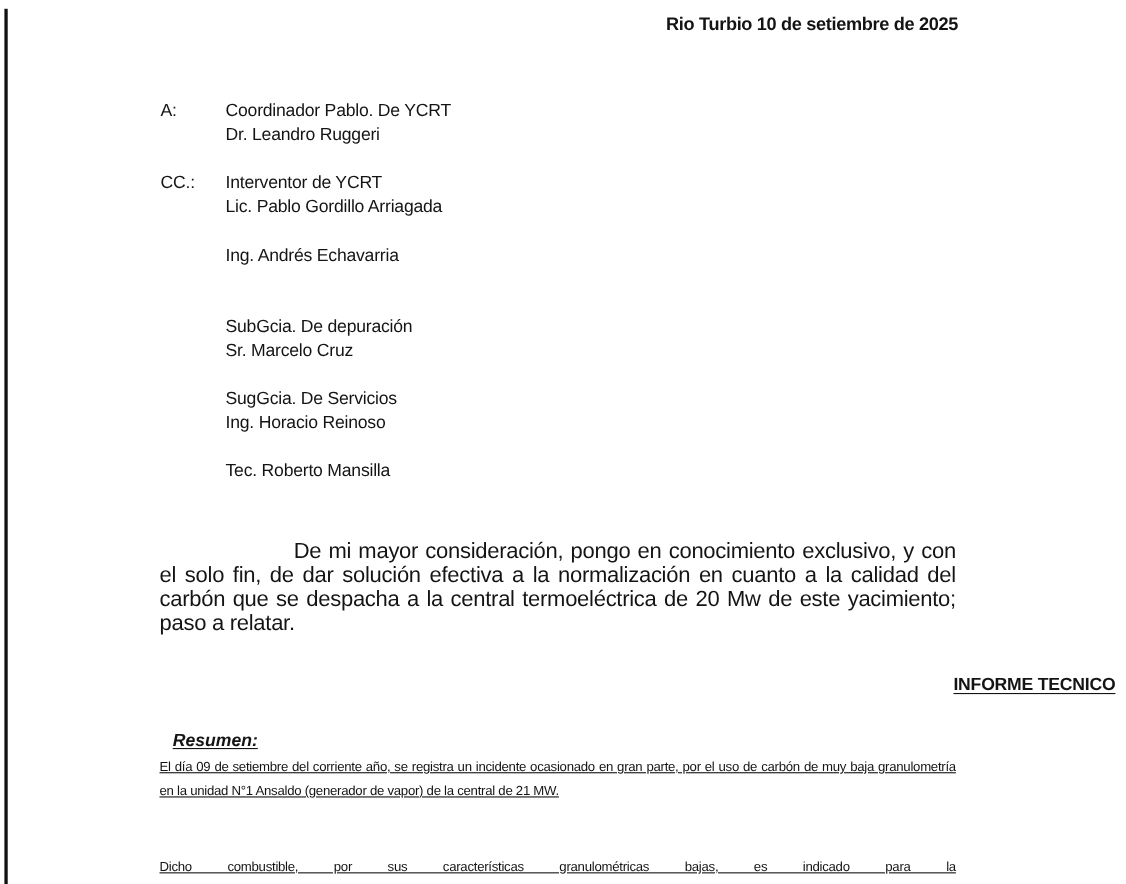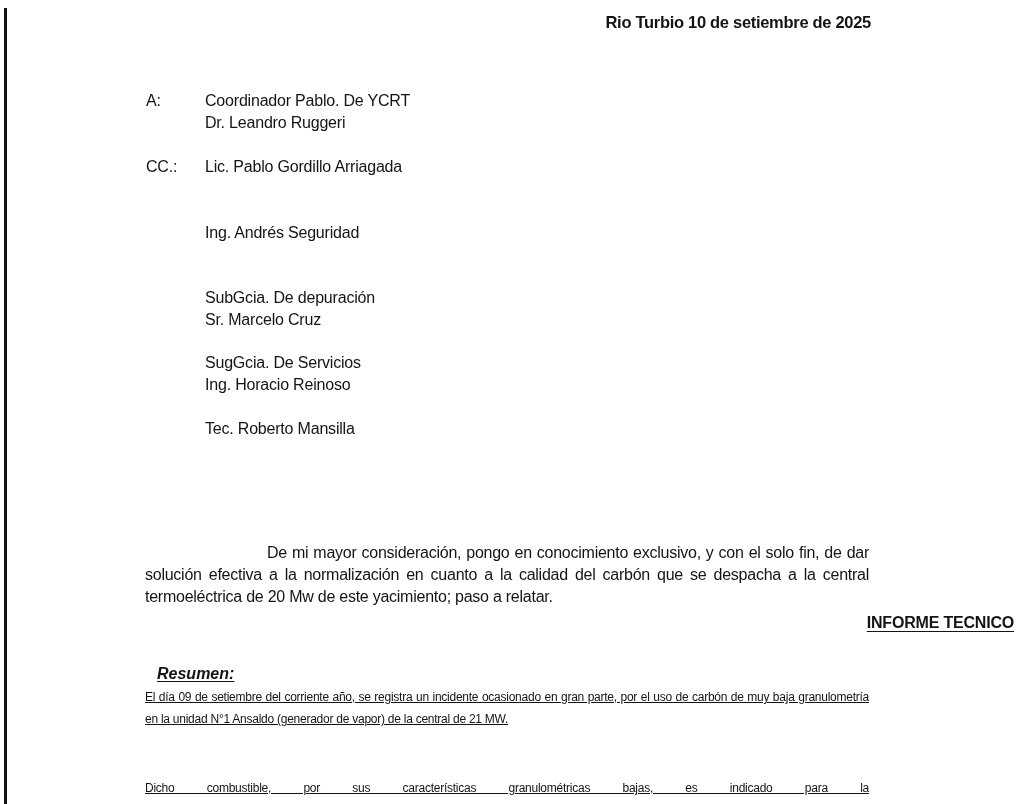--- a/index.html
+++ b/index.html
@@ -47,23 +47,23 @@
   }
   .recipient-block .lines {
     position: absolute;
     left: 59px;
     top: 0;
     white-space: nowrap;
   }
   .greeting {
     position: absolute;
     left: 145px;
-    top: 542px;
+    top: 490px;
     width: 724px;
-    font-size: 16px;
+    font-size: 20px;
     line-height: 22px;
     text-align: justify;
     text-indent: 122px;
     letter-spacing: -0.25px;
   }
   .report-title {
     position: absolute;
     left: 0;
     width: 1014px;
     top: 614px;
@@ -109,26 +109,27 @@
   <div class="label">A:</div>
   <div class="lines">
     <div>Coordinador Pablo. De YCRT</div>
     <div>Dr. Leandro Ruggeri</div>
   </div>
 </div>
 
 <div class="recipient-block" style="top:156px;">
   <div class="label">CC.:</div>
   <div class="lines">
+    <div>Interventor de YCRT</div>
     <div>Lic. Pablo Gordillo Arriagada</div>
   </div>
 </div>
 <div class="recipient-block" style="top:222px;">
   <div class="lines">
-    <div>Ing. Andrés Seguridad</div>
+    <div>Ing. Andrés Echavarria</div>
   </div>
 </div>
 <div class="recipient-block" style="top:287px;">
   <div class="lines">
     <div>SubGcia. De depuración</div>
     <div>Sr. Marcelo Cruz</div>
   </div>
 </div>
 <div class="recipient-block" style="top:352px;">
   <div class="lines">

